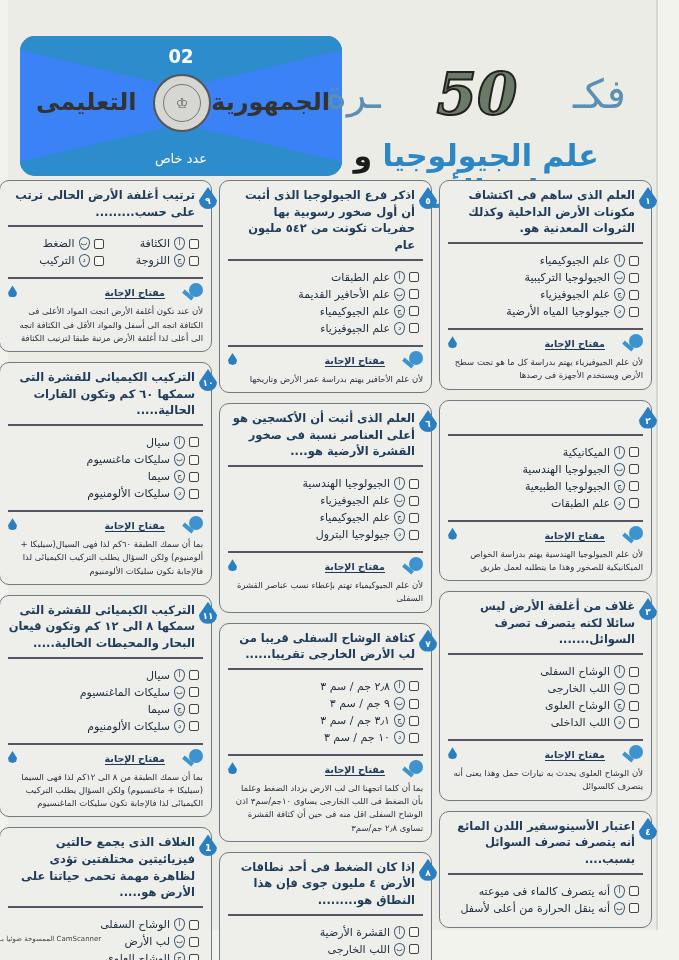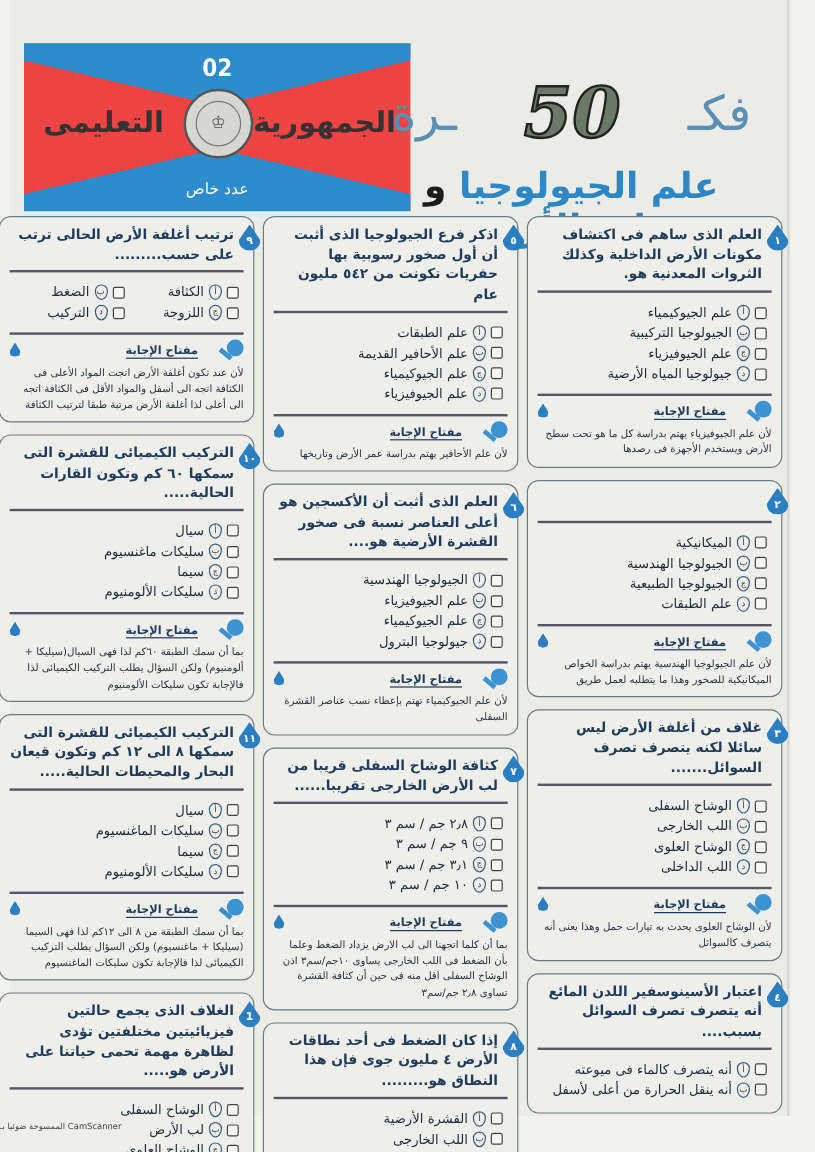--- a/index.html
+++ b/index.html
@@ -11,22 +11,23 @@
     position: relative;
   }
   .page {
     position: absolute; left: 8px; top: 0; width: 650px; height: 930px;
     background: #ecece6;
     border-right: 2px solid #d8d8d2;
   }
   
   .banner {
     position: absolute; left: 12px; top: 36px; width: 322px; height: 140px;
-    background: #ef4444;
+    background: #3b82f6;
     overflow: hidden;
+    border-radius: 15px;
   }
   .banner .wave-top {
     position: absolute; left: -10px; top: 0; width: 342px; height: 80px;
     background: #2d8ccc;
     clip-path: polygon(0 0, 100% 0, 100% 15%, 60% 55%, 50% 65%, 40% 55%, 0 15%);
   }
   .banner .wave-bot {
     position: absolute; left: -10px; bottom: 0; width: 342px; height: 80px;
     background: #2d8ccc;
     clip-path: polygon(0 100%, 100% 100%, 100% 85%, 60% 45%, 50% 35%, 40% 45%, 0 85%);

